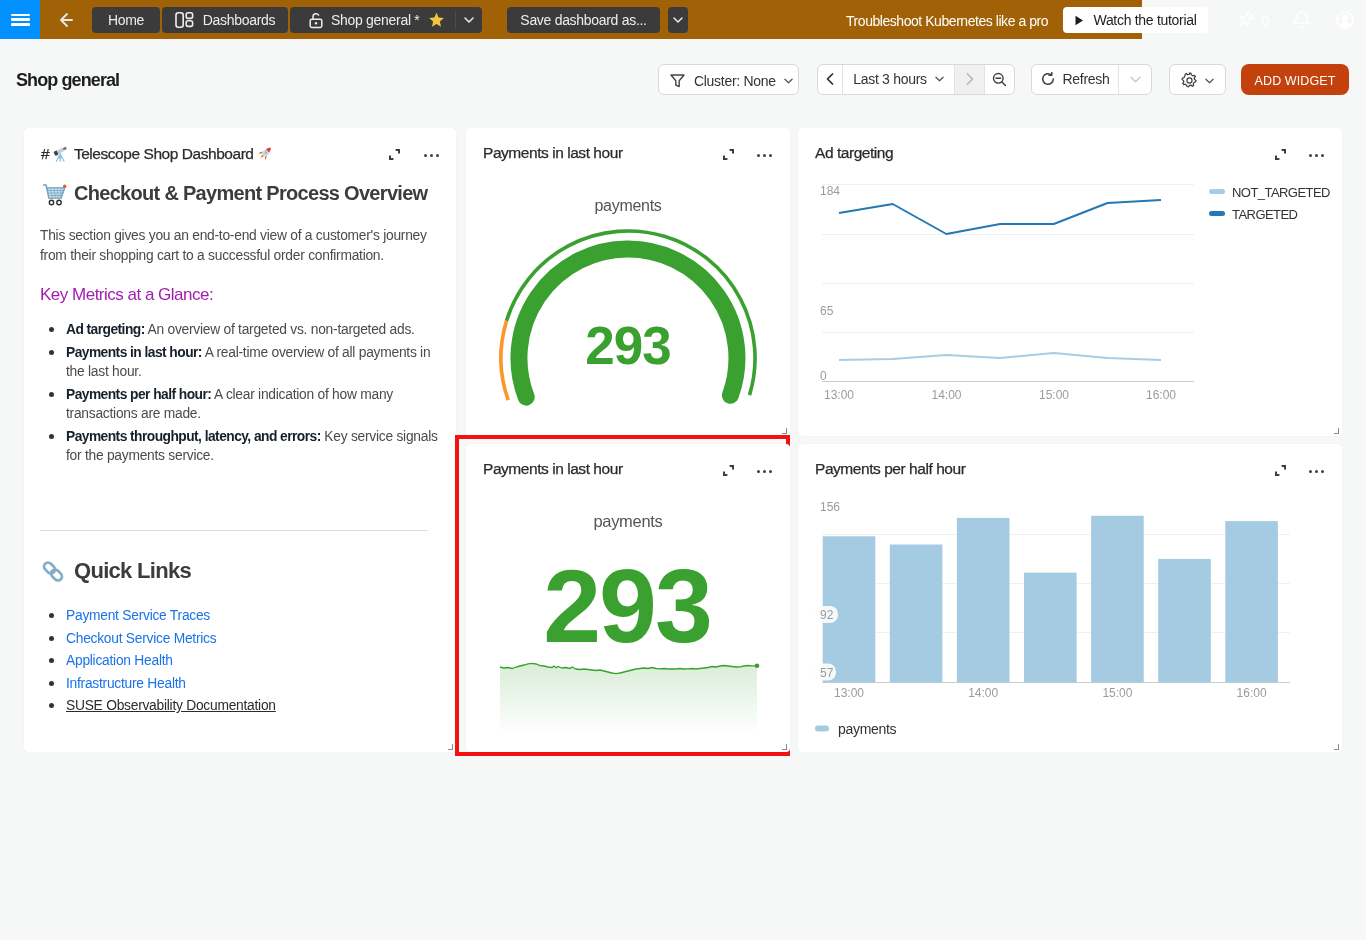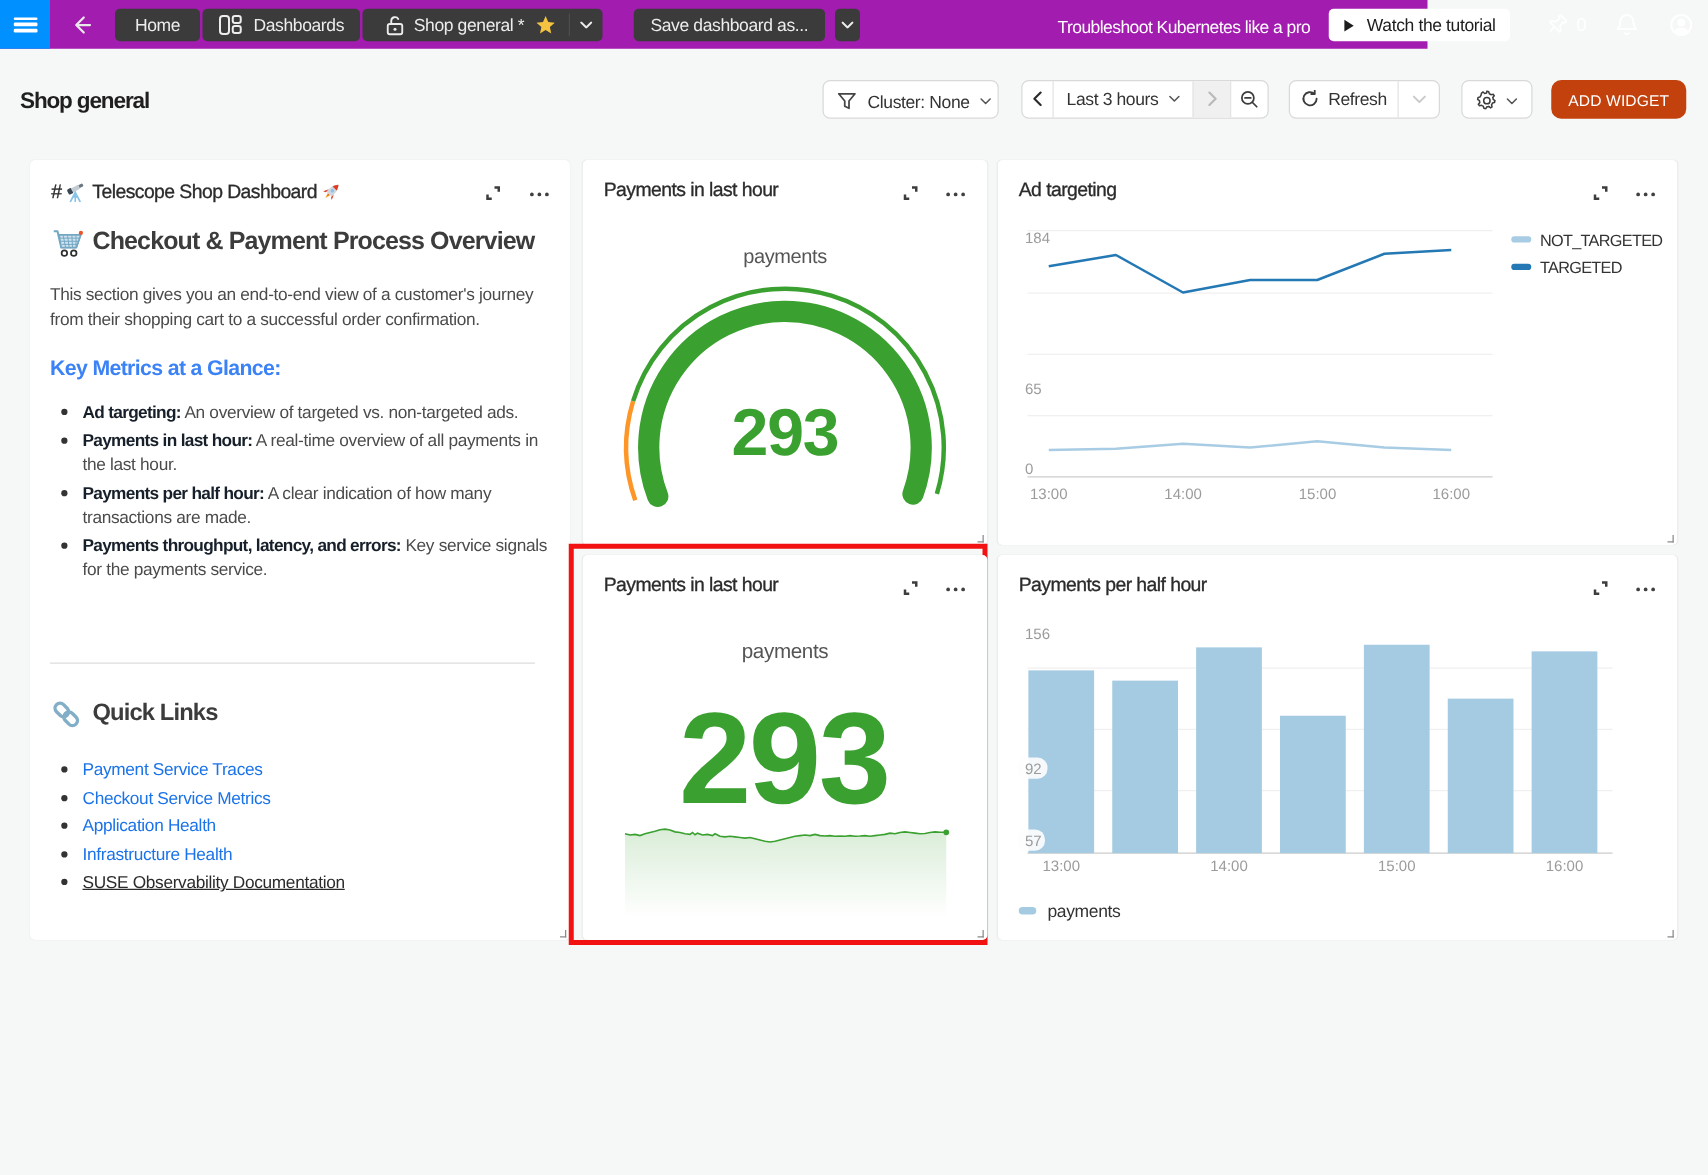--- a/index.html
+++ b/index.html
@@ -1,20 +1,20 @@
 <!DOCTYPE html>
 <html><head>
 <meta charset="utf-8">
 <style>
 * { margin:0; padding:0; box-sizing:border-box; }
 html,body { width:1366px; height:940px; }
 body { position:relative; background:#f6f7f7; font-family:"Liberation Sans",sans-serif; overflow:hidden; }
 .a { position:absolute; }
 
-#nav { position:absolute; left:0; top:0; width:1142px; height:39px; background:#a21caf; }
+#nav { position:absolute; left:0; top:0; width:1142px; height:39px; background:#a16207; }
 .tab { position:absolute; top:7px; height:26px; background:#3b3b3b; border-radius:4px; color:#ededed; font-size:14px; letter-spacing:-0.3px; display:flex; align-items:center; justify-content:center; }
 #burger { position:absolute; left:0; top:0; width:40px; height:39px; background:#0090ff; }
 #burger div { position:absolute; left:11px; width:19px; height:2.8px; background:#fff; border-radius:1px; }
 
 .btn { position:absolute; top:64px; height:30.5px; padding-top:2.5px; background:#fff; border:1px solid #d9d9d9; border-radius:6px; color:#333; font-size:14px; letter-spacing:-0.3px; display:flex; align-items:center; }
 
 .card { position:absolute; background:#fff; border-radius:4px; box-shadow:0 0 1px rgba(0,0,0,0.12); }
 .wtitle { position:absolute; left:17px; top:17px; font-size:15.5px; letter-spacing:-0.45px; color:#2b2b2b; line-height:15px; -webkit-text-stroke:0.25px #2b2b2b; }
 .dots { position:absolute; }
 .dots span { position:absolute; width:3px; height:3px; border-radius:50%; background:#404040; top:0; }
@@ -176,39 +176,39 @@
         <path d="M7 7.5 H22.6 M7.8 10 H21.8 M8.5 12.5 H21 M9.5 5.2 L11.5 14.8 M13 5.2 L14.3 14.8 M16.5 5.2 L17 14.8 M19.8 5.2 L19.8 14.8" stroke="#74a7c4" stroke-width="0.8"></path>
         <circle cx="10.5" cy="19.5" r="2.2" fill="none" stroke="#2e2e2e" stroke-width="1.4"></circle>
         <circle cx="18" cy="19.5" r="2.2" fill="none" stroke="#2e2e2e" stroke-width="1.4"></circle>
         <circle cx="23.7" cy="3.3" r="1.7" fill="#e8562b"></circle>
       </svg>
     <div style="margin-left:7px; font-size:20px; font-weight:bold; letter-spacing:-0.7px; color:#3c3c3c;">Checkout &amp; Payment Process Overview</div>
   </div>
 
   <div class="a" style="left:16px; top:98px; width:390px; font-size:13.8px; letter-spacing:-0.25px; line-height:20px; color:#4b4b4b;">This section gives you an end-to-end view of a customer's journey from their shopping cart to a successful order confirmation.</div>
 
-  <div class="a" style="left:16px; top:156.5px; font-size:17px; font-weight:bold; letter-spacing:-0.5px; color:#3b82f6;">Key Metrics at a Glance:</div>
+  <div class="a" style="left:16px; top:156.5px; font-size:17px; font-weight:normal; letter-spacing:-0.5px; color:#a21caf;">Key Metrics at a Glance:</div>
 
   <ul class="a" id="kmlist" style="left:24px; top:192px; width:404px;">
     <li><b>Ad targeting:</b> An overview of targeted vs. non-targeted ads.</li>
     <li><b>Payments in last hour:</b> A real-time overview of all payments in the last hour.</li>
     <li><b>Payments per half hour:</b> A clear indication of how many transactions are made.</li>
     <li><b>Payments throughput, latency, and errors:</b> Key service signals for the payments service.</li>
   </ul>
 
   <div class="a" style="left:16px; top:402px; width:388px; height:1px; background:#ddd;"></div>
 
   <div class="a" style="left:17px; top:429px; display:flex; align-items:center;">
     <svg width="24" height="25" viewBox="0 0 24 25" style="margin-top:2px">
         <g transform="rotate(-45 12 12.5)">
           <rect x="8" y="1.5" width="8" height="12" rx="4" fill="none" stroke="#82aec7" stroke-width="2.7"></rect>
           <rect x="8" y="11.5" width="8" height="12" rx="4" fill="none" stroke="#82aec7" stroke-width="2.7"></rect>
         </g>
       </svg>
-    <div style="margin-left:9px; font-size:19px; font-weight:bold; letter-spacing:-0.7px; color:#3c3c3c;">Quick Links</div>
+    <div style="margin-left:9px; font-size:22px; font-weight:bold; letter-spacing:-0.7px; color:#3c3c3c;">Quick Links</div>
   </div>
 
   <div class="rsz"></div>
   <ul class="a" id="qlist" style="left:24px; top:478px; width:396px;">
     <li><span style="color:#1a73e8">Payment Service Traces</span></li>
     <li><span style="color:#1a73e8">Checkout Service Metrics</span></li>
     <li><span style="color:#1a73e8">Application Health</span></li>
     <li><span style="color:#1a73e8">Infrastructure Health</span></li>
     <li><span style="color:#2b2b2b; text-decoration:underline">SUSE Observability Documentation</span></li>
   </ul>

